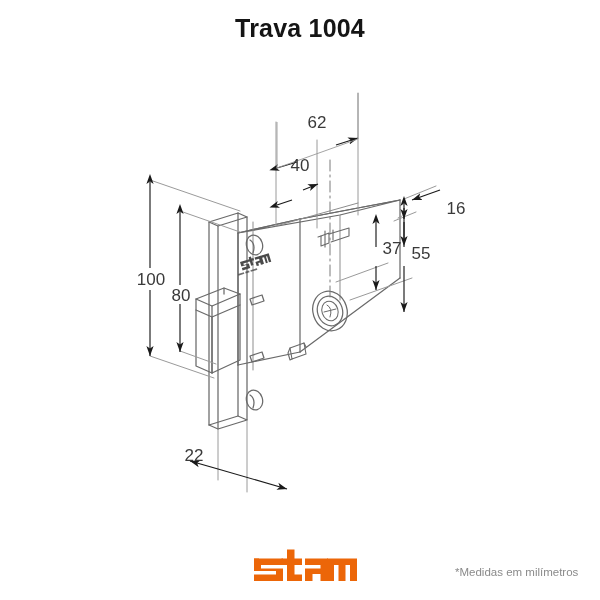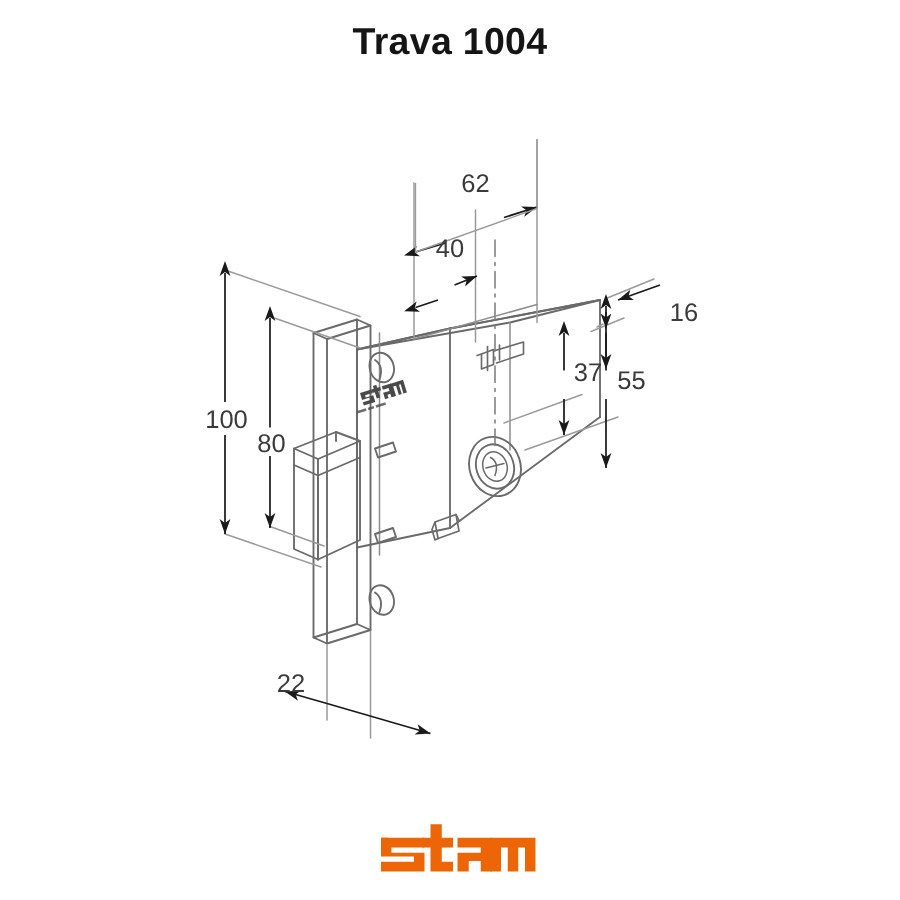--- a/index.html
+++ b/index.html
@@ -258,14 +258,15 @@
       <path d="M70,12 h15 v18 h15 v13 h-15 v19 h15 v13 h-30 v-32 h-11 v-13 h11 z"></path>
 
       <path d="M106,30 h46 v45 h-15 v-14 h-16 v14 h-15 v-25 h31 v-7 h-31 z"></path>
 
       <path d="M158,30 h52 v45 h-14 v-32 h-9 v32 h-14 v-32 h-9 v32 h-14 v-45 z"></path>
 
       <rect x="4" y="30" width="10" height="13"></rect>
     </g>
   </svg>
 
+  <div id="footer-note">*Medidas em milímetros</div>
 
 </div>
 
 </body></html>

